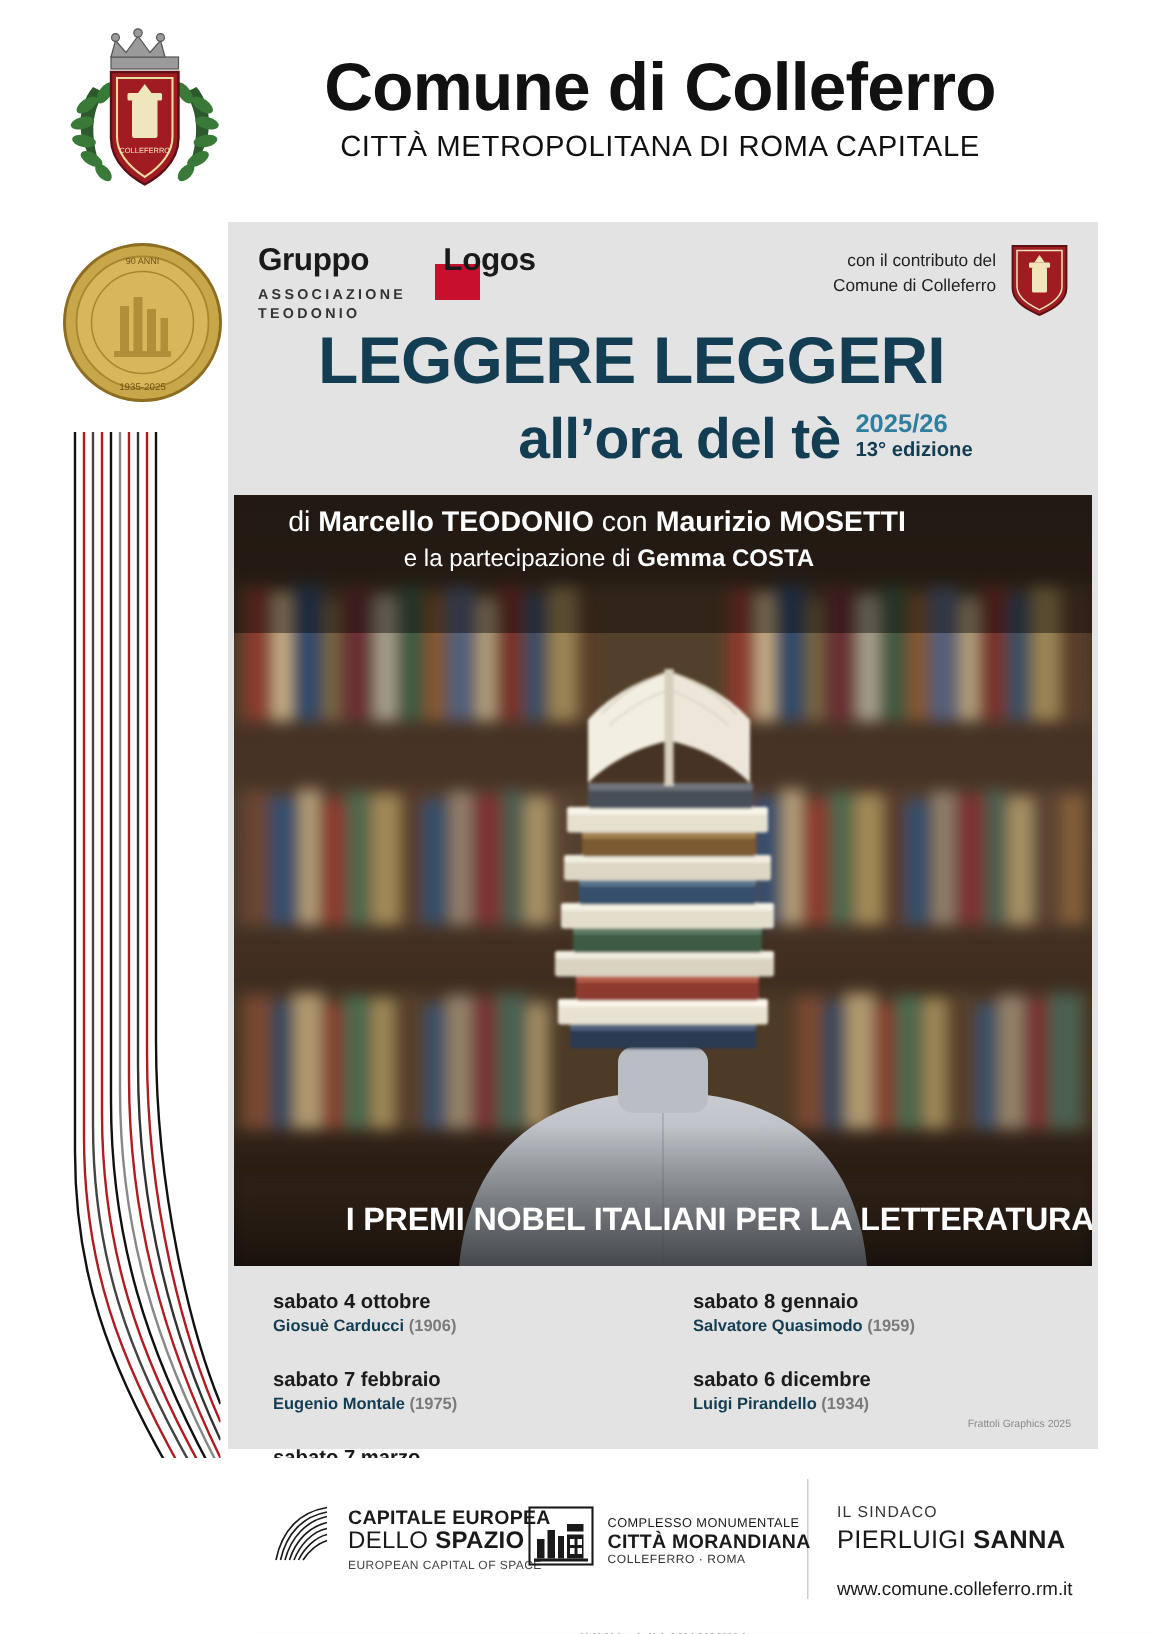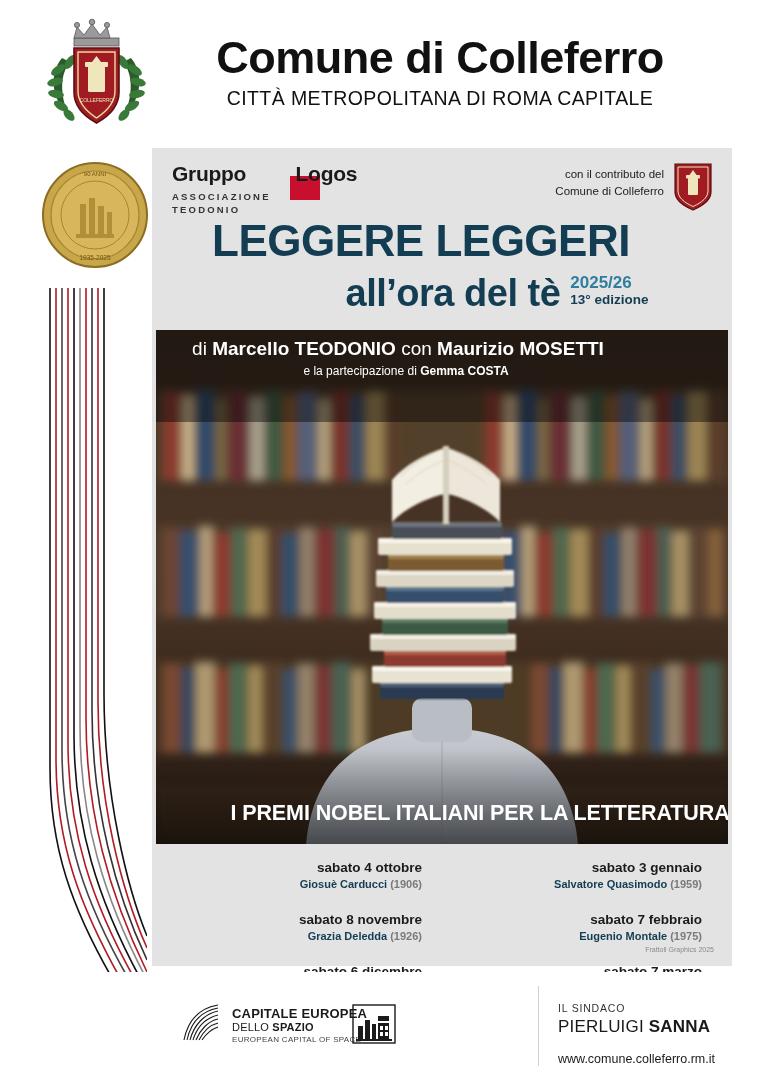--- a/index.html
+++ b/index.html
@@ -76,33 +76,33 @@
     position: absolute; left: 4px; top: 182px; width: 572px; height: 514px;
     overflow: hidden; background: #2a2018;
   }
   .photo-bg { position: absolute; inset: 0; }
   .credits {
     position: absolute; left: 0; top: 8px; width: 484px; text-align: center; z-index: 5;
     color: #fff;
   }
   .credits .l1 { font-size: 19px; }
   .credits .l1 b { font-weight: bold; }
-  .credits .l2 { font-size: 12px; margin-top: 4px; padding-left: 16px; }
+  .credits .l2 { font-size: 16px; margin-top: 4px; padding-left: 16px; }
   .credits .l2 b { font-weight: bold; }
   .photo-caption {
     position: absolute; left: 0; bottom: 18px; width: 648px; text-align: center; z-index: 5;
     color: #fff; font-size: 21.5px; font-weight: bold; letter-spacing: -0.1px;
   }
 
   
   .schedule {
     position: absolute; left: 30px; top: 712px; width: 520px;
     display: grid; grid-template-columns: 1fr 1fr; column-gap: 40px; row-gap: 22px;
   }
-  .ev { text-align: right; }
+  .ev { text-align: left; }
   .ev .date { font-size: 13.5px; color: #1b1b1b; font-weight: bold; }
   .ev .name { font-size: 11px; margin-top: 3px; }
   .ev .name b { color: #123d52; font-weight: bold; }
   .ev .name i { color: #7a7a7a; font-style: normal; font-weight: bold; }
 
   .venue {
     position: absolute; left: 0; top: 872px; width: 580px; text-align: center;
     font-size: 23px; font-weight: bold; color: #123d52;
   }
   .addr {
@@ -116,21 +116,21 @@
   .graphics-credit {
     position: absolute; right: 18px; top: 798px; font-size: 7px; color: #8a8a8a;
   }
 
   
   .footer { position: absolute; left: 0; top: 972px; width: 770px; height: 117px; background: #fff; }
   .footer-sep { position: absolute; left: 538px; top: 986px; width: 1px; height: 80px; background: #cfcfcf; }
 
   .cap-eu { position: absolute; left: 178px; top: 1000px; display: flex; align-items: center; gap: 8px; }
   .cap-eu .txt .t1 { font-size: 13px; font-weight: bold; color: #1a1a1a; letter-spacing: 0.2px; }
-  .cap-eu .txt .t2 { font-size: 11px; color: #1a1a1a; letter-spacing: 0.2px; }
+  .cap-eu .txt .t2 { font-size: 16px; color: #1a1a1a; letter-spacing: 0.2px; }
   .cap-eu .txt .t2 b { font-weight: bold; }
   .cap-eu .txt .t3 { font-size: 8px; color: #444; letter-spacing: 0.3px; margin-top: 2px; }
 
   .morandiana { position: absolute; left: 352px; top: 1004px; display: flex; align-items: center; gap: 9px; }
   .morandiana .txt .m1 { font-size: 8.5px; color: #1a1a1a; letter-spacing: 0.3px; }
   .morandiana .txt .m2 { font-size: 13px; font-weight: bold; color: #1a1a1a; letter-spacing: 0.2px; }
   .morandiana .txt .m3 { font-size: 8px; color: #333; letter-spacing: 0.4px; }
 
   .sindaco { position: absolute; left: 558px; top: 1002px; }
   .sindaco .s1 { font-size: 10.5px; color: #333; letter-spacing: 0.8px; }
@@ -444,26 +444,22 @@
 
       <div class="photo-caption">I PREMI NOBEL ITALIANI PER LA LETTERATURA</div>
     </div>
 
     <div class="schedule">
       <div class="ev">
         <div class="date">sabato 4 ottobre</div>
         <div class="name"><b>Giosuè Carducci</b> <i>(1906)</i></div>
       </div>
       <div class="ev">
-        <div class="date">sabato 3 gennaio</div>
+        <div class="date">sabato 8 gennaio</div>
         <div class="name"><b>Salvatore Quasimodo</b> <i>(1959)</i></div>
-      </div>
-      <div class="ev">
-        <div class="date">sabato 8 novembre</div>
-        <div class="name"><b>Grazia Deledda</b> <i>(1926)</i></div>
       </div>
       <div class="ev">
         <div class="date">sabato 7 febbraio</div>
         <div class="name"><b>Eugenio Montale</b> <i>(1975)</i></div>
       </div>
       <div class="ev">
         <div class="date">sabato 6 dicembre</div>
         <div class="name"><b>Luigi Pirandello</b> <i>(1934)</i></div>
       </div>
       <div class="ev">
@@ -515,20 +511,25 @@
           <rect x="4" y="35" width="36" height="2"></rect>
         </g>
         <g fill="#fff">
           <rect x="28" y="22" width="3" height="4"></rect>
           <rect x="33" y="22" width="3" height="4"></rect>
           <rect x="28" y="28" width="3" height="4"></rect>
           <rect x="33" y="28" width="3" height="4"></rect>
         </g>
       </svg>
     </span>
+    <span class="txt">
+      <div class="m1">COMPLESSO MONUMENTALE</div>
+      <div class="m2">CITTÀ MORANDIANA</div>
+      <div class="m3">COLLEFERRO · ROMA</div>
+    </span>
   </div>
 
   <div class="sindaco">
     <div class="s1">IL SINDACO</div>
     <div class="s2"><span>PIERLUIGI </span><b>SANNA</b></div>
   </div>
 
   <div class="site">www.comune.colleferro.rm.it</div>
 
 </div>

